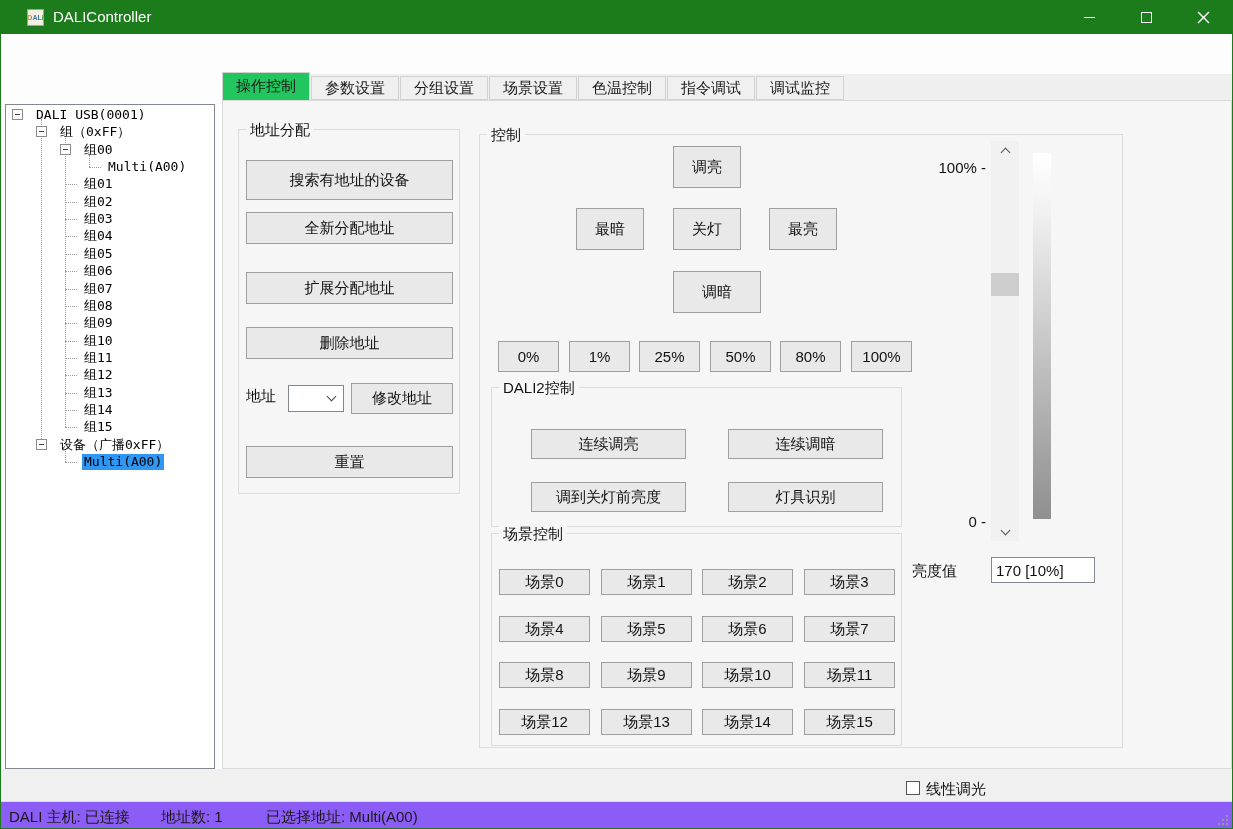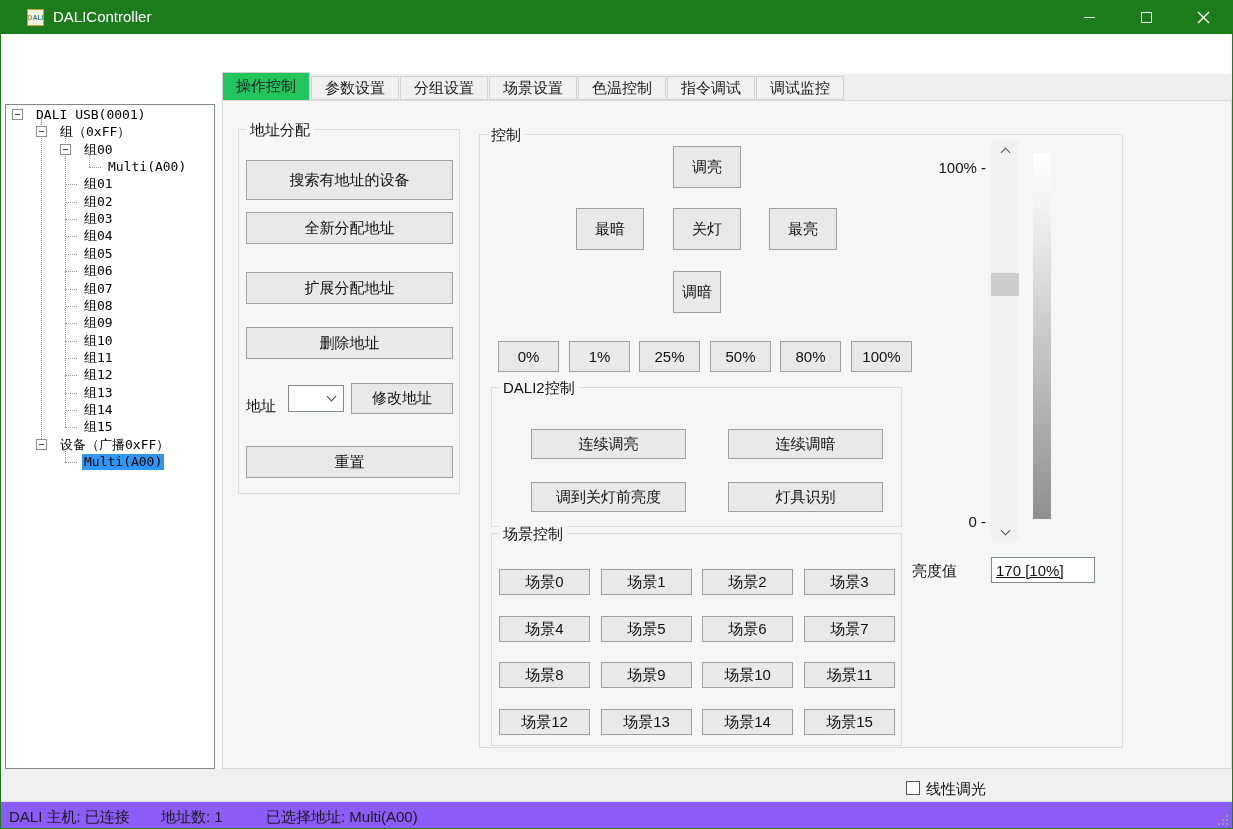--- a/index.html
+++ b/index.html
@@ -39,21 +39,21 @@
   .tabbody{position:absolute;left:221px;top:99px;width:1010px;height:669px;background:#f6f6f6;border:1px solid #d9d9d9;}
   
   .group{position:absolute;border:1px solid #dcdcdc;}
   .group-legend{position:absolute;top:-10px;left:7px;background:#f6f6f6;padding:0 4px;font-size:15px;line-height:19px;color:#111;white-space:nowrap;}
   
   .btn{position:absolute;background:#e9e9e9;border:1px solid #9f9f9f;display:flex;align-items:center;justify-content:center;font-size:15px;color:#111;white-space:nowrap;}
   .lbl{position:absolute;font-size:15px;color:#111;white-space:nowrap;}
   .combo{position:absolute;left:287px;top:384px;width:56px;height:27px;background:#fff;border:1px solid #828790;}
   .chev{position:absolute;width:7px;height:7px;border-right:1px solid #444;border-bottom:1px solid #444;}
   .combo .chev{right:8px;top:7px;transform:rotate(45deg);}
-  .textbox{position:absolute;background:#fff;border:1px solid #828790;font-size:15px;display:flex;align-items:center;padding-left:4px;color:#111;text-decoration:underline;}
+  .textbox{position:absolute;background:#fff;border:1px solid #828790;font-size:15px;display:flex;align-items:center;padding-left:4px;color:#111;}
   
   .vscroll{position:absolute;left:990px;top:140px;width:28px;height:400px;background:#f1f1f1;}
   .vscroll .arrow{position:absolute;left:0;width:28px;height:18px;display:flex;align-items:center;justify-content:center;}
   .vscroll .arrow .chev{position:static;border-color:#505050;}
   .vscroll .up{top:0;} .vscroll .up .chev{transform:rotate(225deg);margin-top:4px;}
   .vscroll .down{bottom:0;} .vscroll .down .chev{transform:rotate(45deg);margin-bottom:4px;}
   .vthumb{position:absolute;left:0;top:132px;width:28px;height:23px;background:#cdcdcd;}
   .gradbar{position:absolute;left:1032px;top:152px;width:18px;height:366px;background:linear-gradient(to bottom,#ffffff 0%,#f2f2f2 15%,#8f8f8f 100%);}
   
   .footer-strip{position:absolute;left:0;top:768px;width:100%;height:32px;background:#f0f0f0;}
@@ -156,36 +156,36 @@
       <div class="tab">色温控制</div>
       <div class="tab">指令调试</div>
       <div class="tab">调试监控</div>
     </div>
   <div class="tabbody"></div>
 
   <div class="group" style="left:237px;top:128px;width:222px;height:365px;">
     <div class="group-legend">地址分配</div>
   </div>
   <div id="addr-buttons"></div>
-  <div class="lbl" style="left:245px;top:396px;">地址</div>
+  <div class="lbl" style="left:245px;top:386px;">地址</div>
   <div class="combo">
     <span></span>
     <span class="chev"></span>
   </div>
   <div class="btn" style="left:350px;top:382px;width:102px;height:31px;">修改地址</div>
   <div class="btn" style="left:245px;top:445px;width:207px;height:32px;">重置</div>
 
   <div class="group" style="left:478px;top:133px;width:644px;height:614px;">
     <div class="group-legend">控制</div>
   </div>
   <div class="btn" style="left:672px;top:145px;width:68px;height:42px;">调亮</div>
   <div class="btn" style="left:575px;top:207px;width:68px;height:42px;">最暗</div>
   <div class="btn" style="left:672px;top:207px;width:68px;height:42px;">关灯</div>
   <div class="btn" style="left:768px;top:207px;width:68px;height:42px;">最亮</div>
-  <div class="btn" style="left:672px;top:270px;width:48px;height:42px;">调暗</div>
+  <div class="btn" style="left:672px;top:270px;width:88px;height:42px;">调暗</div>
   <div id="percent-buttons"></div>
 
   <div class="group" style="left:490px;top:386px;width:411px;height:140px;">
     <div class="group-legend">DALI2控制</div>
   </div>
   <div id="dali2-buttons"></div>
 
   <div class="group" style="left:490px;top:532px;width:411px;height:213px;">
     <div class="group-legend">场景控制</div>
   </div>

